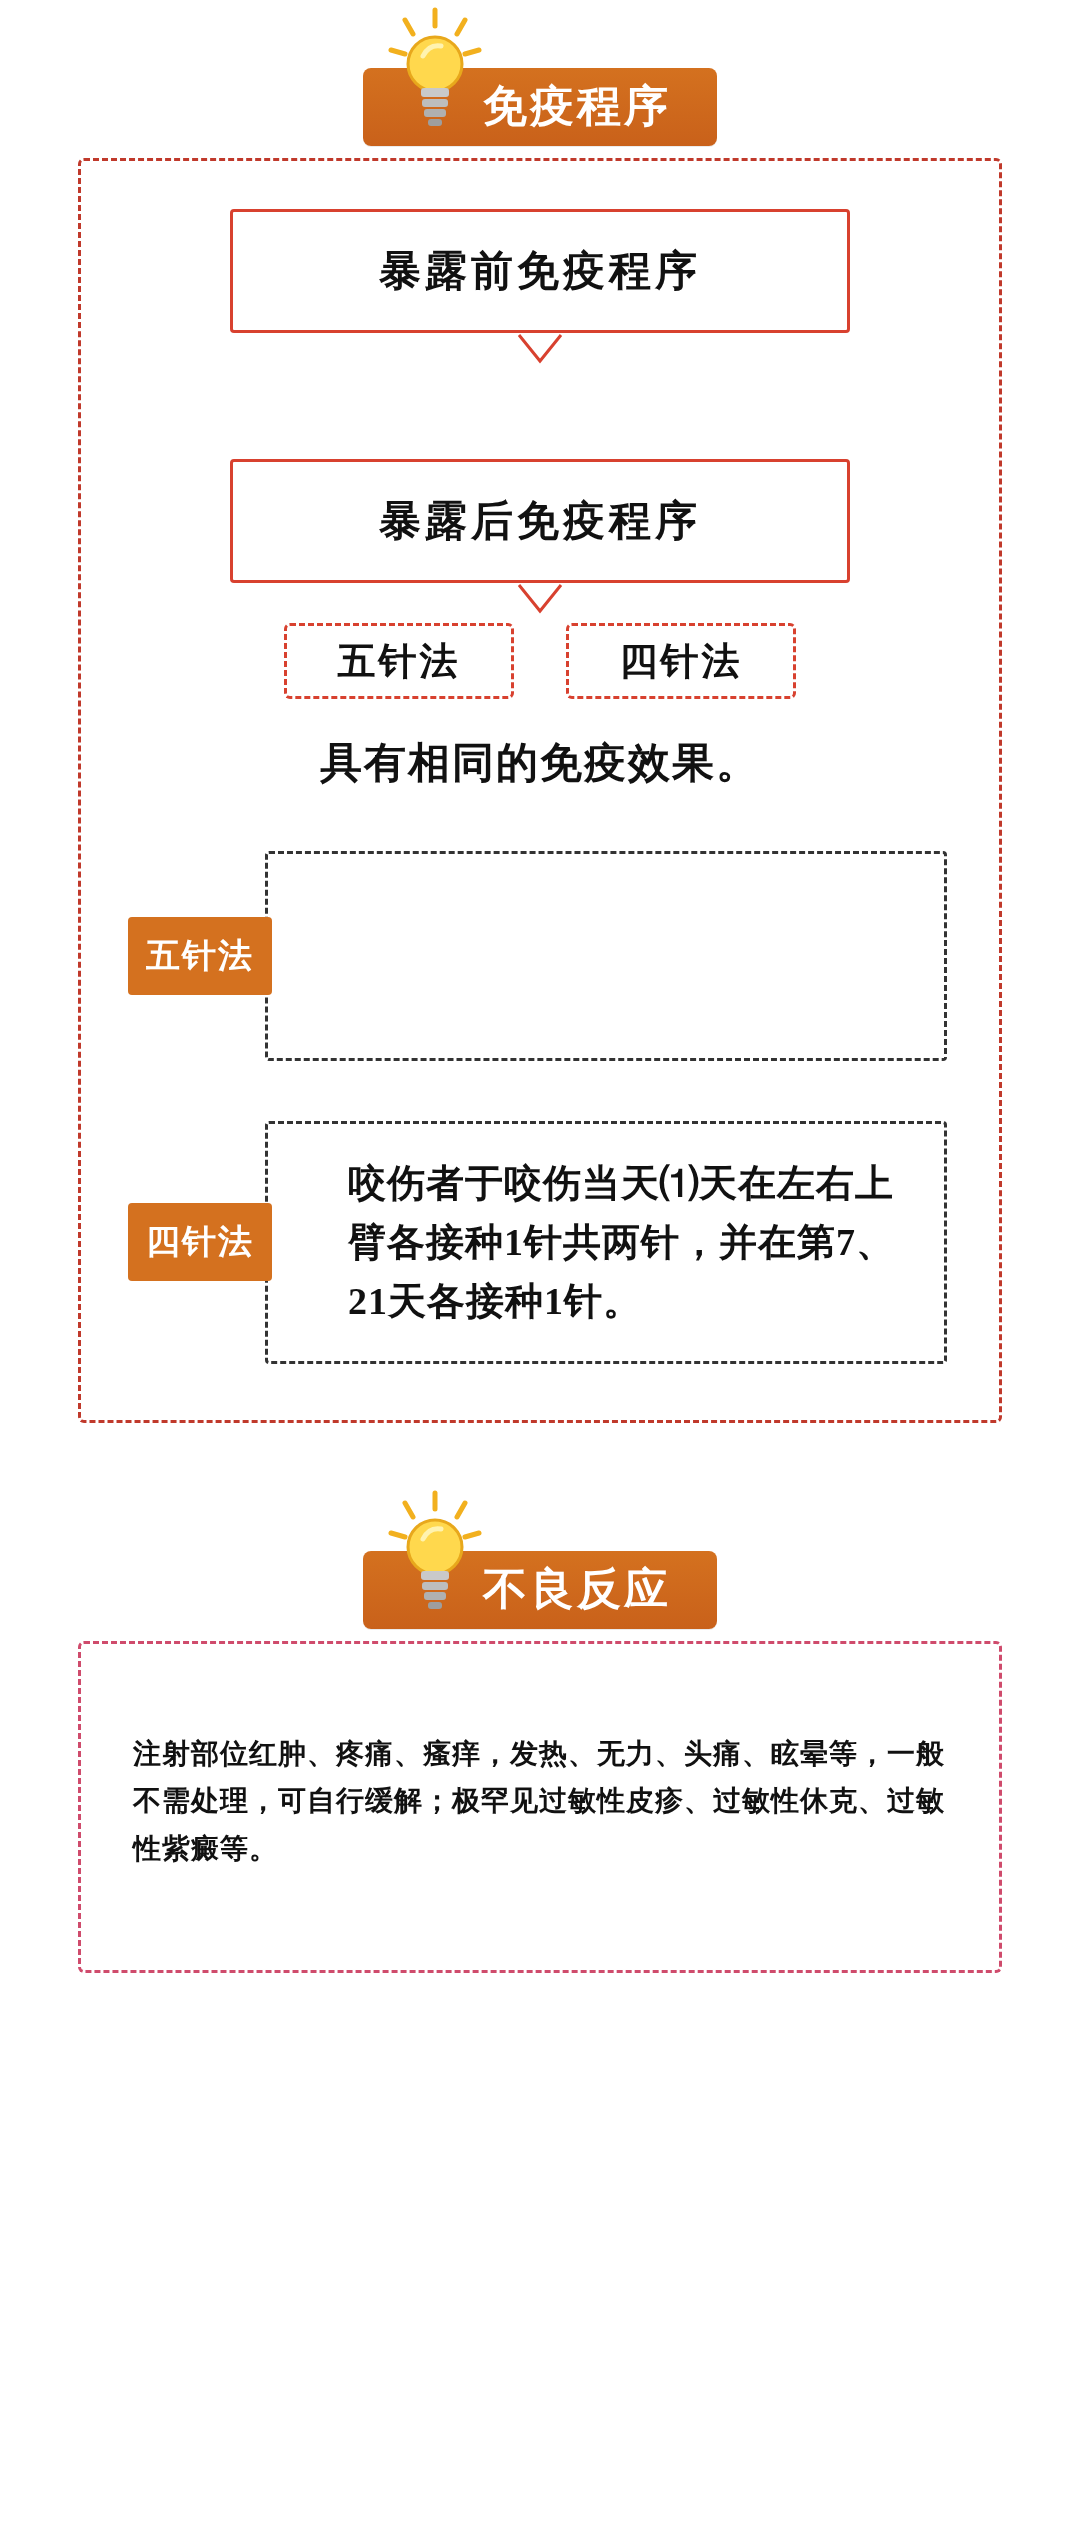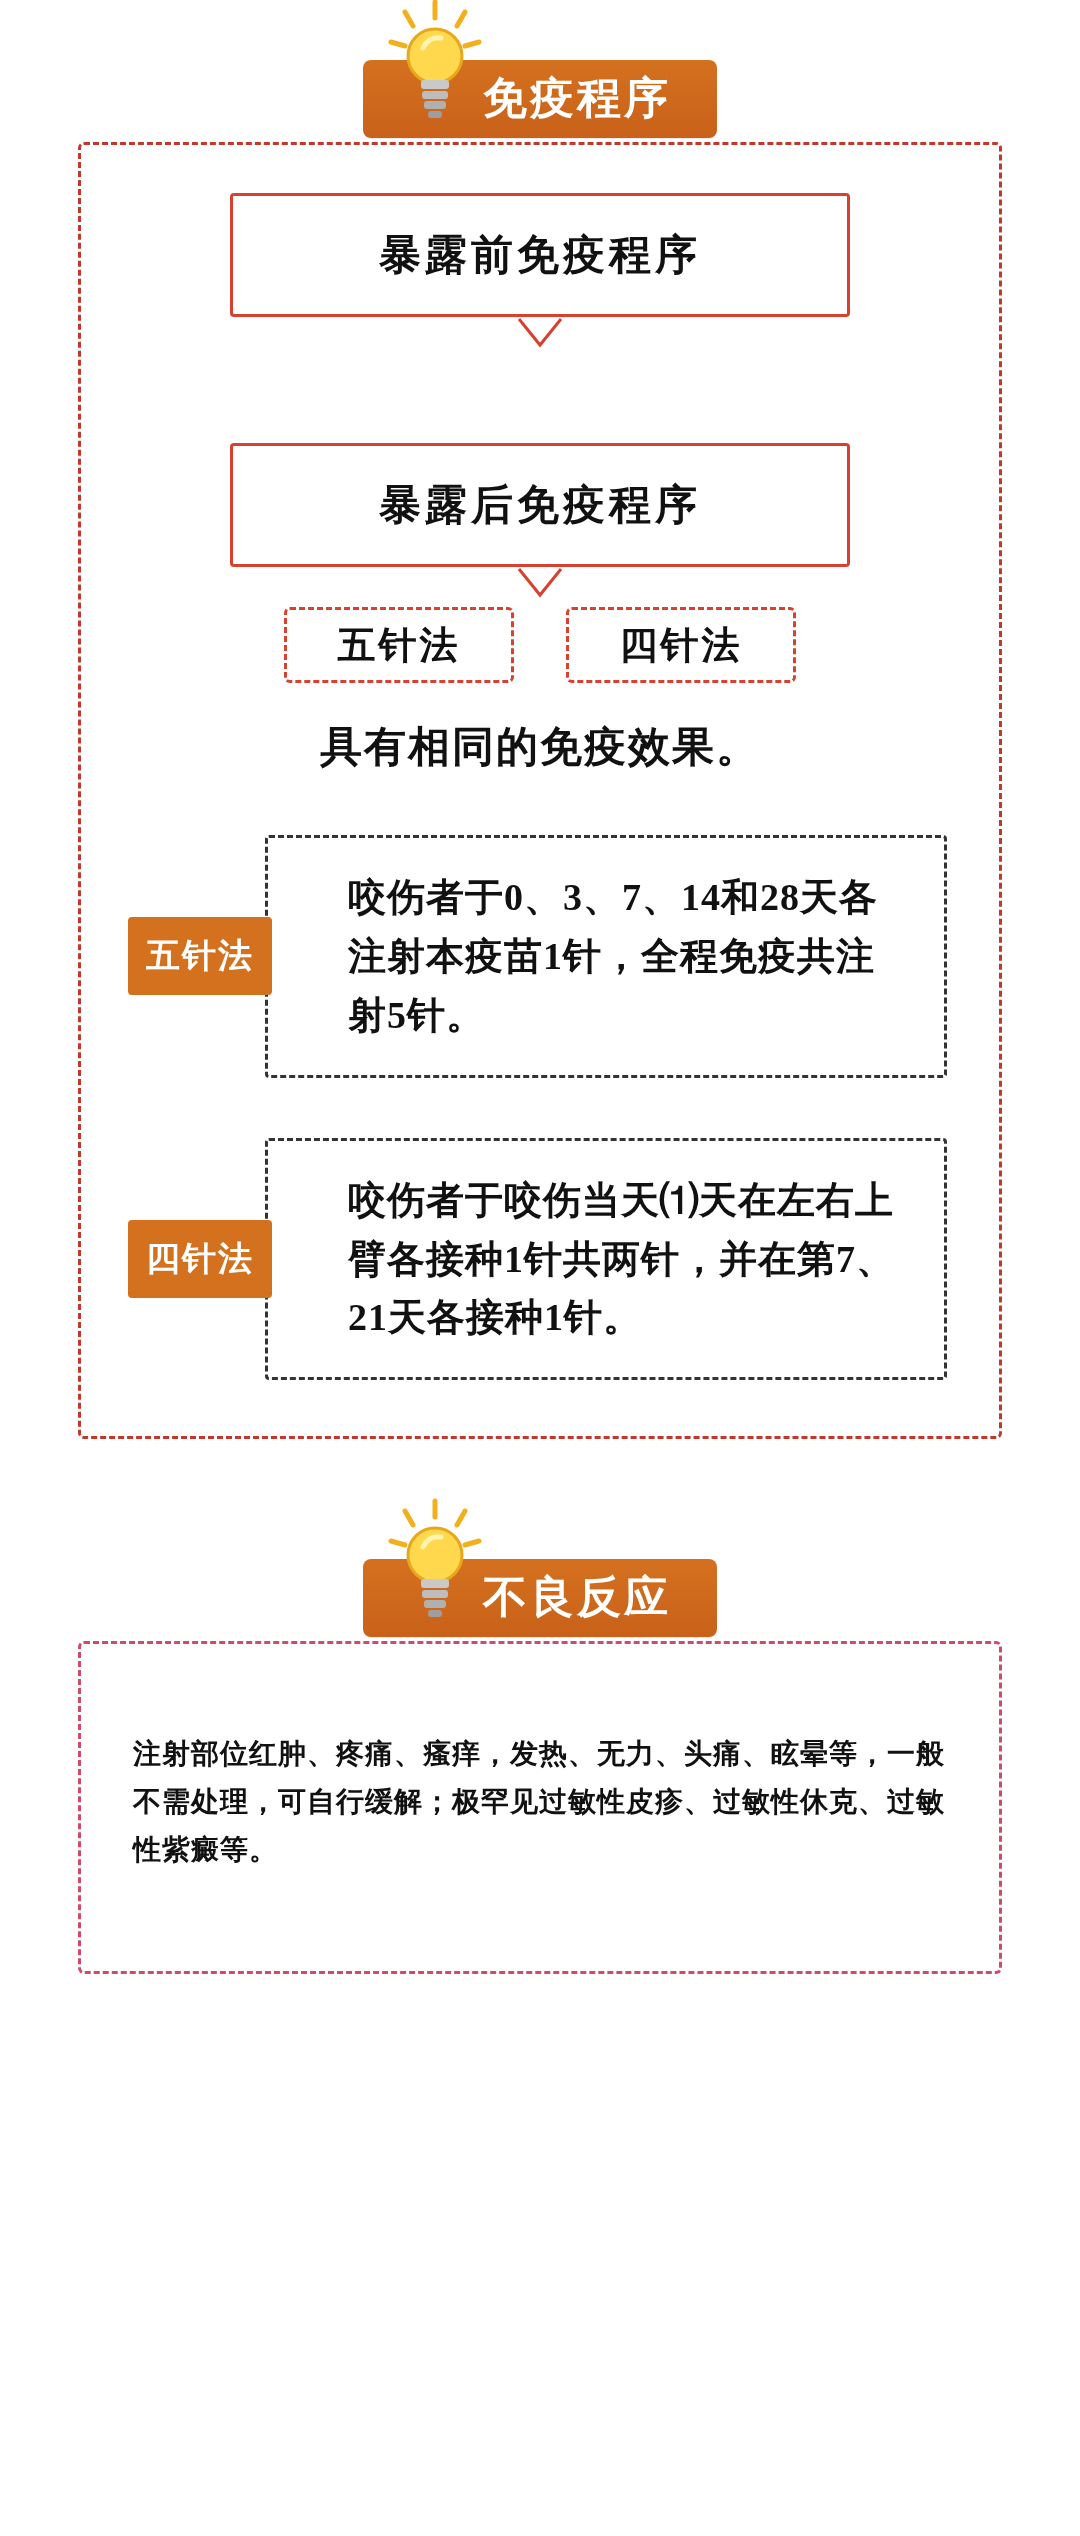--- a/index.html
+++ b/index.html
@@ -23,21 +23,21 @@
     position: relative;
   }
 
   
   .section-header {
     position: relative;
     display: flex;
     justify-content: center;
     align-items: flex-end;
     height: 134px;
-    margin: 4px;
+    margin: 12px;
   }
   .banner {
     position: relative;
     background: #d2691e;
     background: linear-gradient(180deg,#d4711f 0%, #c9611a 100%);
     height: 78px;
     border-radius: 8px;
     display: flex;
     align-items: center;
     padding: 0 46px 0 120px;
@@ -254,21 +254,20 @@
       </div>
       <div class="method-chip">
         <span class="label">四针法</span>
       </div>
     </div>
 
     <div class="same-effect">具有相同的免疫效果。</div>
 
     <div class="detail-block">
       <span class="tag">五针法</span>
-      <span class="detail-text">咬伤者于0、3、7、14和28天各注射本疫苗1针，全程免疫共注射5针。</span>
     </div>
 
     <div class="detail-block">
       <span class="tag">四针法</span>
       <span class="detail-text">咬伤者于咬伤当天⑴天⁠在左右上臂各接种1针⁠共两针⁠，并在第7、21天各接种1针。</span>
     </div>
 
   </div>
 
   <div class="spacer-md"></div>

